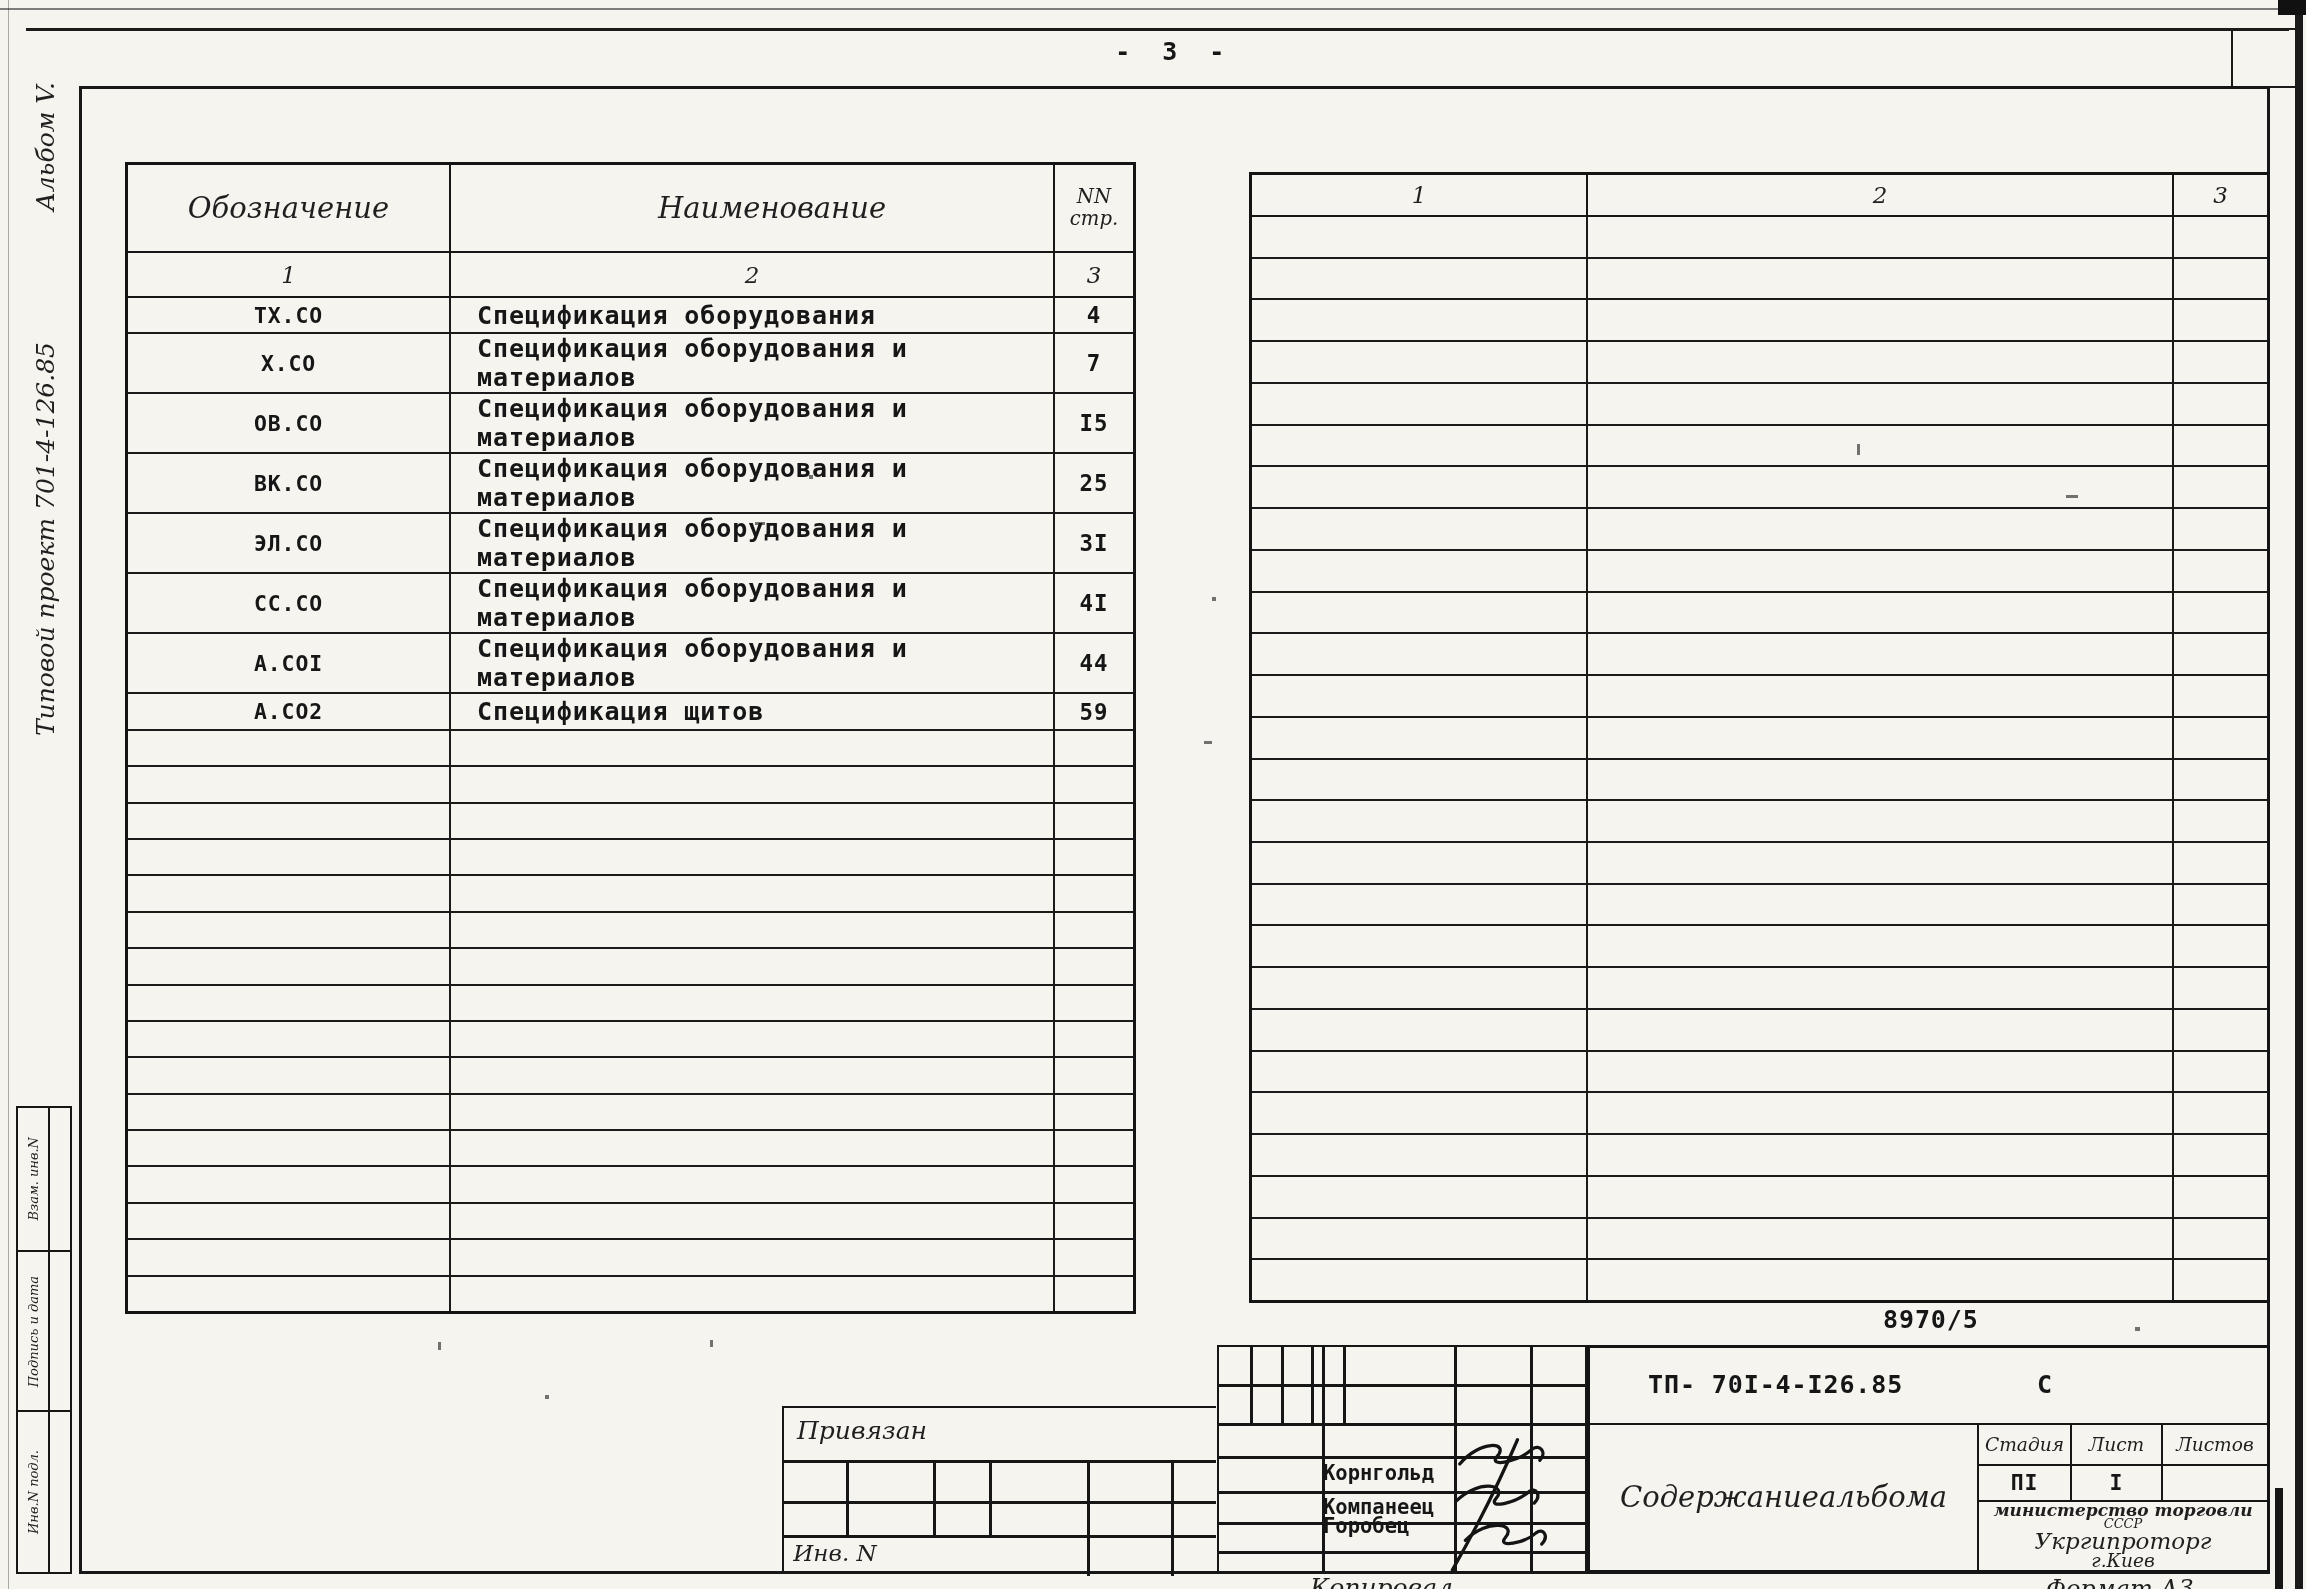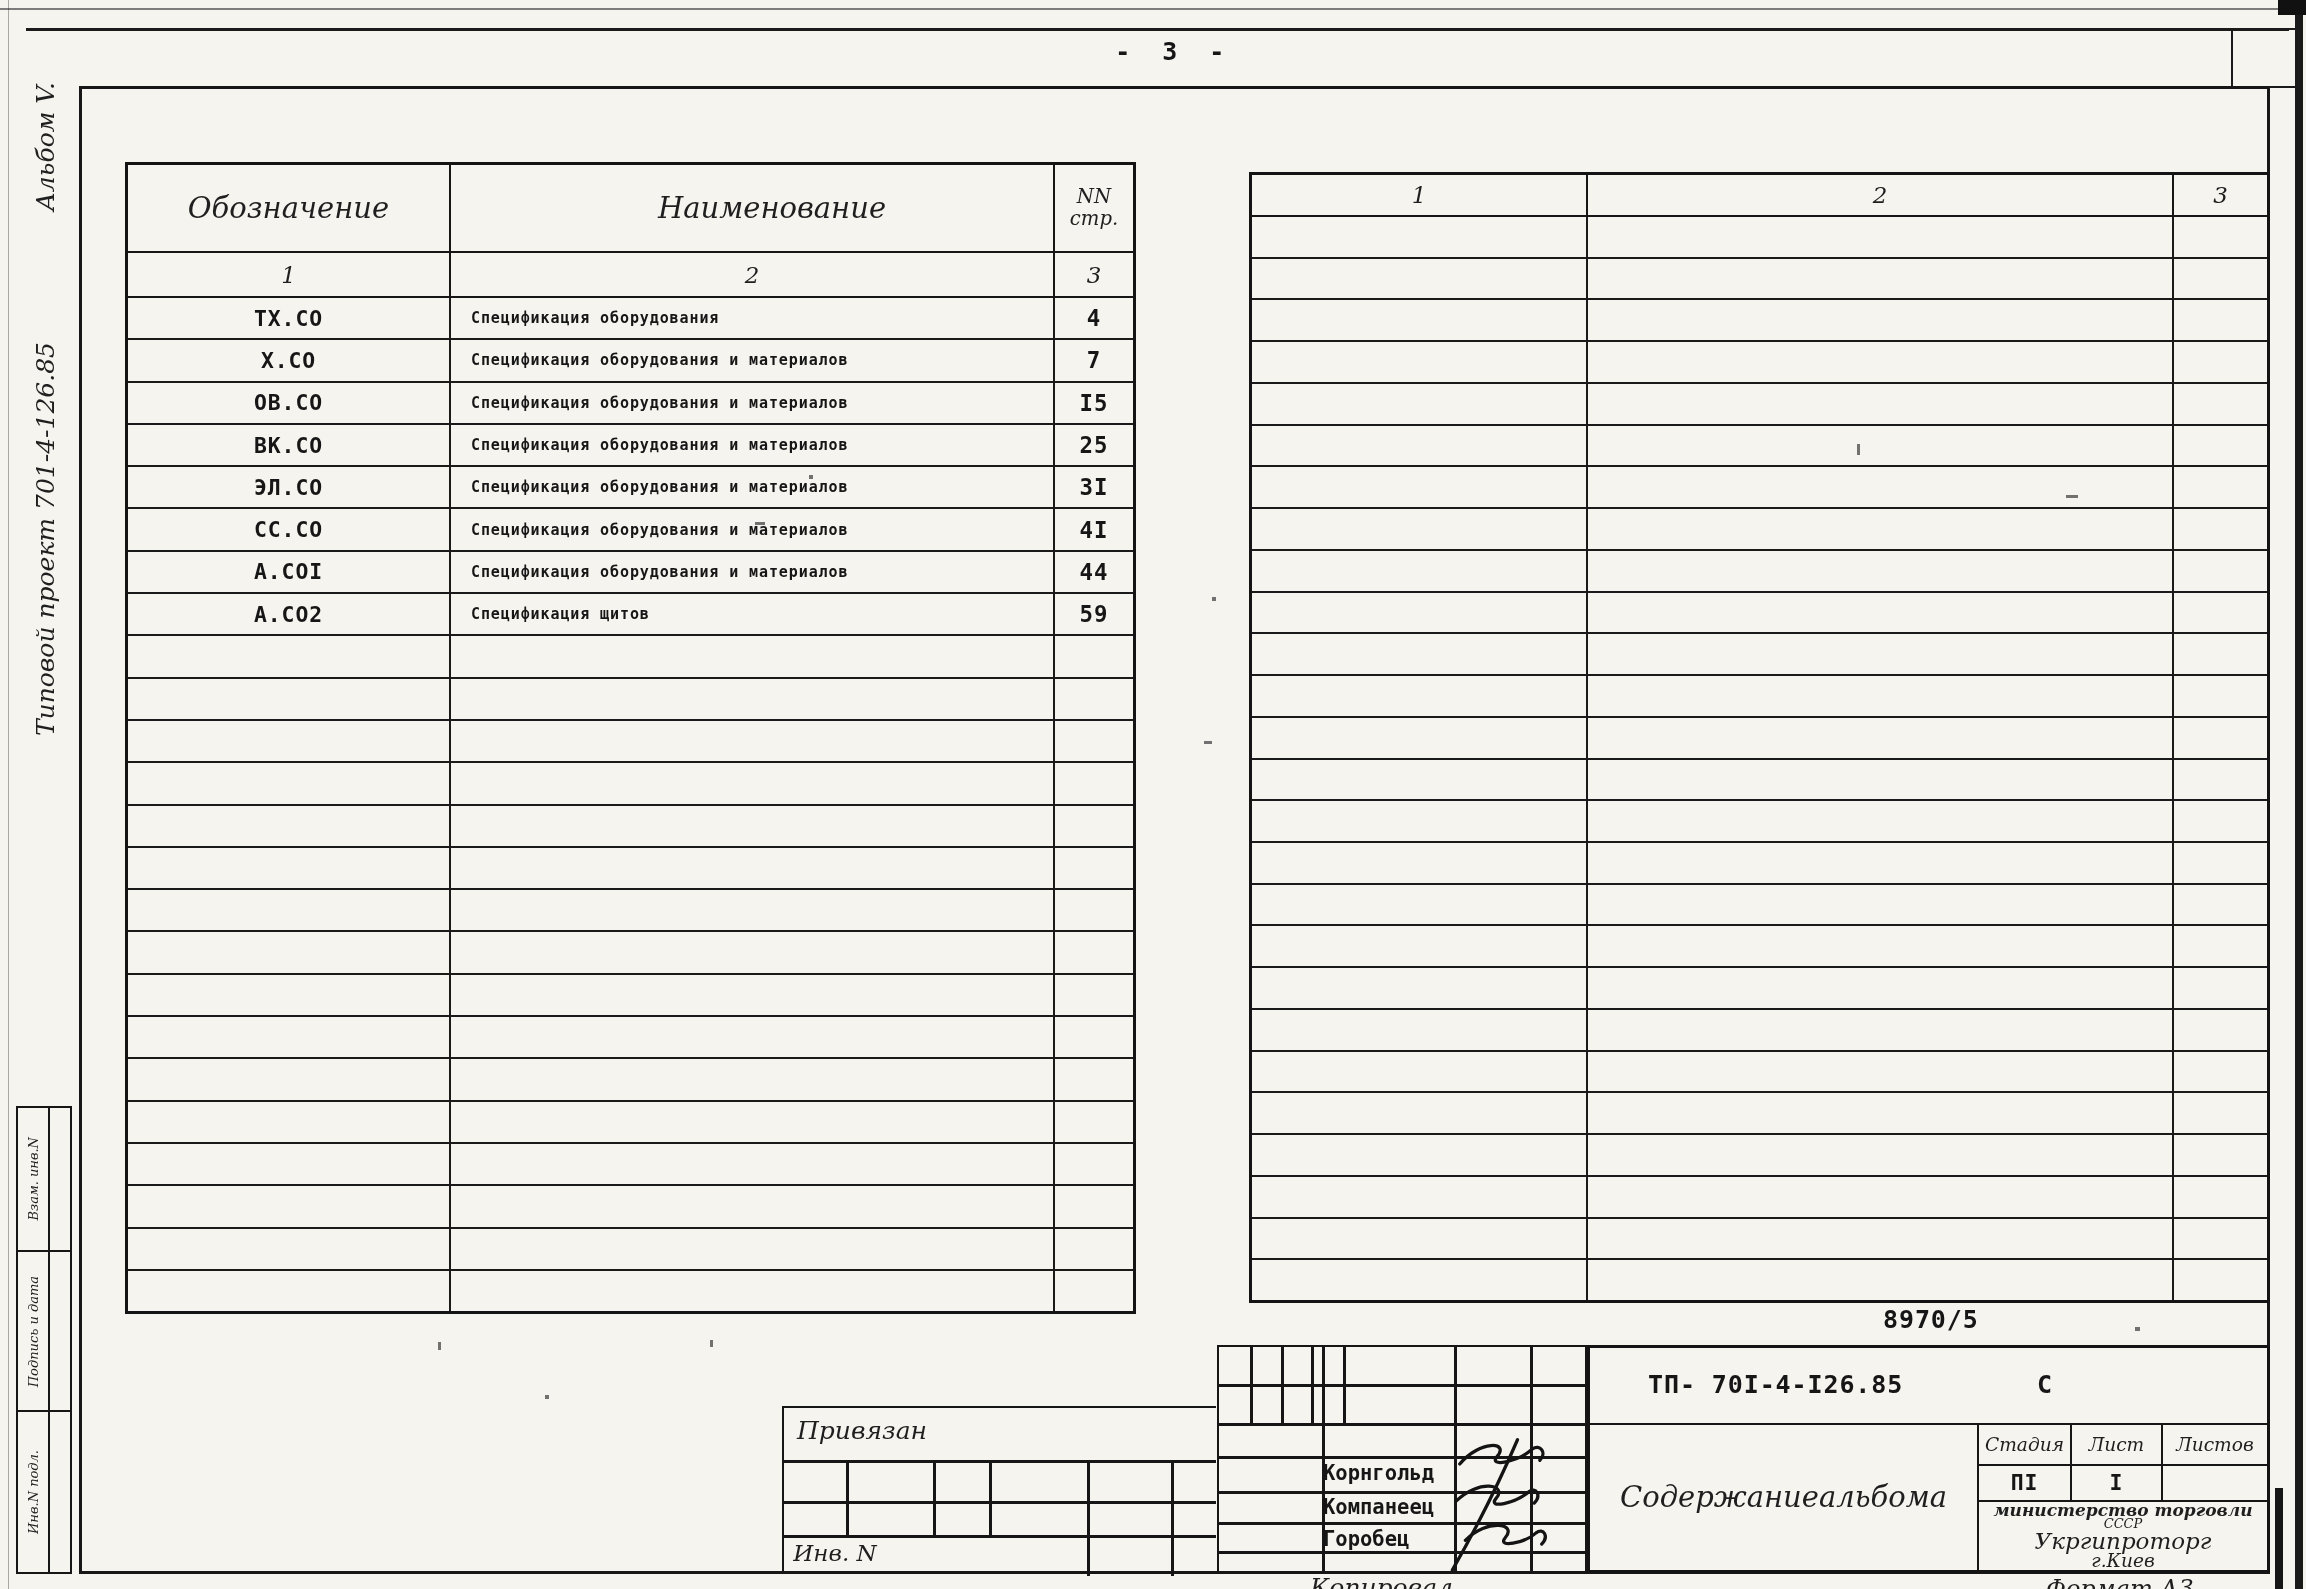--- a/index.html
+++ b/index.html
@@ -49,21 +49,21 @@
   .ct-h2{flex:1;border-right:2.8px solid #161616;margin-left:40px;}
   .ct-h3{width:78px;display:flex;flex-direction:column;align-items:center;justify-content:center;font-size:19.6px;line-height:1.12;}
   .ct-numbers{height:43px;display:flex;border-bottom:2.8px solid #161616;font-size:23px;}
   .ct-n1{width:321px;border-right:2.8px solid #161616;}
   .ct-n2{flex:1;border-right:2.8px solid #161616;}
   .ct-n3{width:78px;}
   .ct-body{flex:1;display:flex;flex-direction:column;}
   .ct-row{flex:1;display:flex;border-bottom:2.8px solid #1a1a1a;}
   .ct-row:last-child{border-bottom:none;}
   .ct-c1{width:321px;border-right:2.8px solid #1a1a1a;display:flex;align-items:center;justify-content:center;font-size:21.4px;}
-  .ct-c2{flex:1;border-right:2.8px solid #1a1a1a;display:flex;align-items:center;padding-left:20px;font-size:15px;}
+  .ct-c2{flex:1;border-right:2.8px solid #1a1a1a;display:flex;align-items:center;padding-left:26px;font-size:25px;}
   .ct-c3{width:78px;display:flex;align-items:center;justify-content:center;font-size:22.4px;}
 
   
   .right-table{left:1249px;top:172px;width:1021px;height:1131px;border:3.7px solid #141414;display:flex;flex-direction:column;}
   .rt-header{height:40px;display:flex;border-bottom:2.8px solid #161616;font-size:23px;}
   .rt-h1{width:334px;border-right:2.8px solid #161616;}
   .rt-h2{flex:1;border-right:2.8px solid #161616;}
   .rt-h3{width:93px;}
   .rt-body{flex:1;display:flex;flex-direction:column;}
   .rt-row{flex:1;display:flex;border-bottom:2.8px solid #1a1a1a;}
@@ -446,21 +446,21 @@
   <div class="sg-v short" style="left:92px"></div>
   <div class="sg-v short" style="left:124px"></div>
   <div class="sg-h" style="top:37px"></div>
   <div class="sg-h" style="top:76px"></div>
   <div class="sg-h" style="top:109px"></div>
   <div class="sg-h" style="top:144px"></div>
   <div class="sg-h" style="top:175px"></div>
   <div class="sg-h" style="top:204px"></div>
   <div class="sig-name type" style="top:109px;height:34px;">Корнгольд</div>
   <div class="sig-name type" style="top:144px;height:32px;">Компанеец</div>
-  <div class="sig-name type" style="top:175px;height:34px;">Горобец</div>
+  <div class="sig-name type" style="top:162px;height:34px;">Горобец</div>
 </div>
 
 <svg class="abs signatures-svg" viewBox="0 0 145 150">
   <g fill="none" stroke="#141414" stroke-width="3.5" stroke-linecap="round">
     <path d="M18,32 C40,6 72,8 58,24 C48,36 80,30 96,16 C104,10 112,20 104,28"></path>
     <path d="M14,72 C38,48 70,54 57,69 C47,81 78,74 92,62 C100,56 106,66 98,74"></path>
     <path d="M24,114 C48,90 80,96 67,111 C57,123 88,117 100,106 C108,100 114,110 106,118"></path>
     <path d="M10,146 C34,104 62,48 80,6"></path>
   </g>
 </svg>

